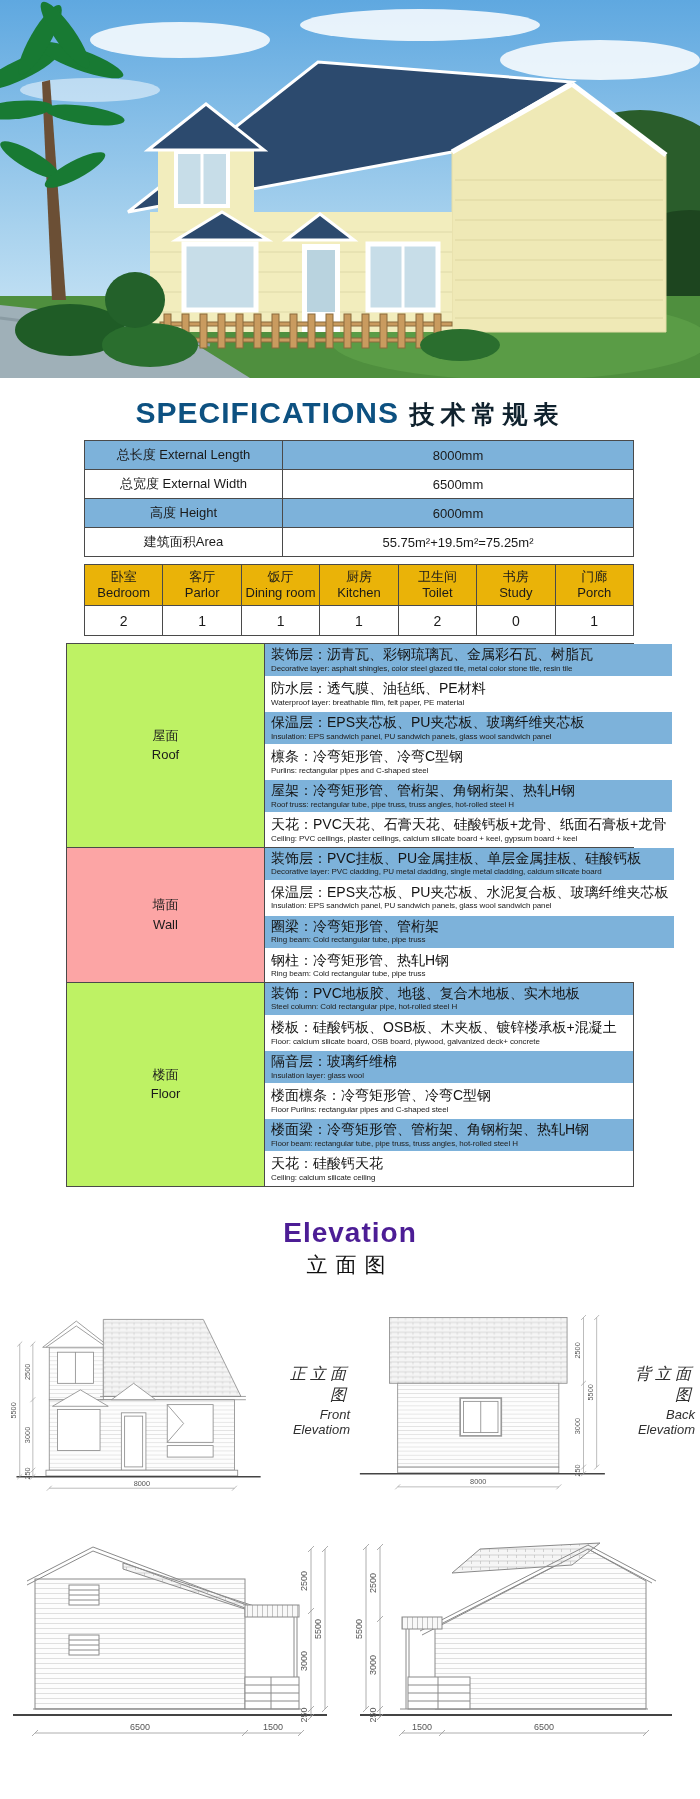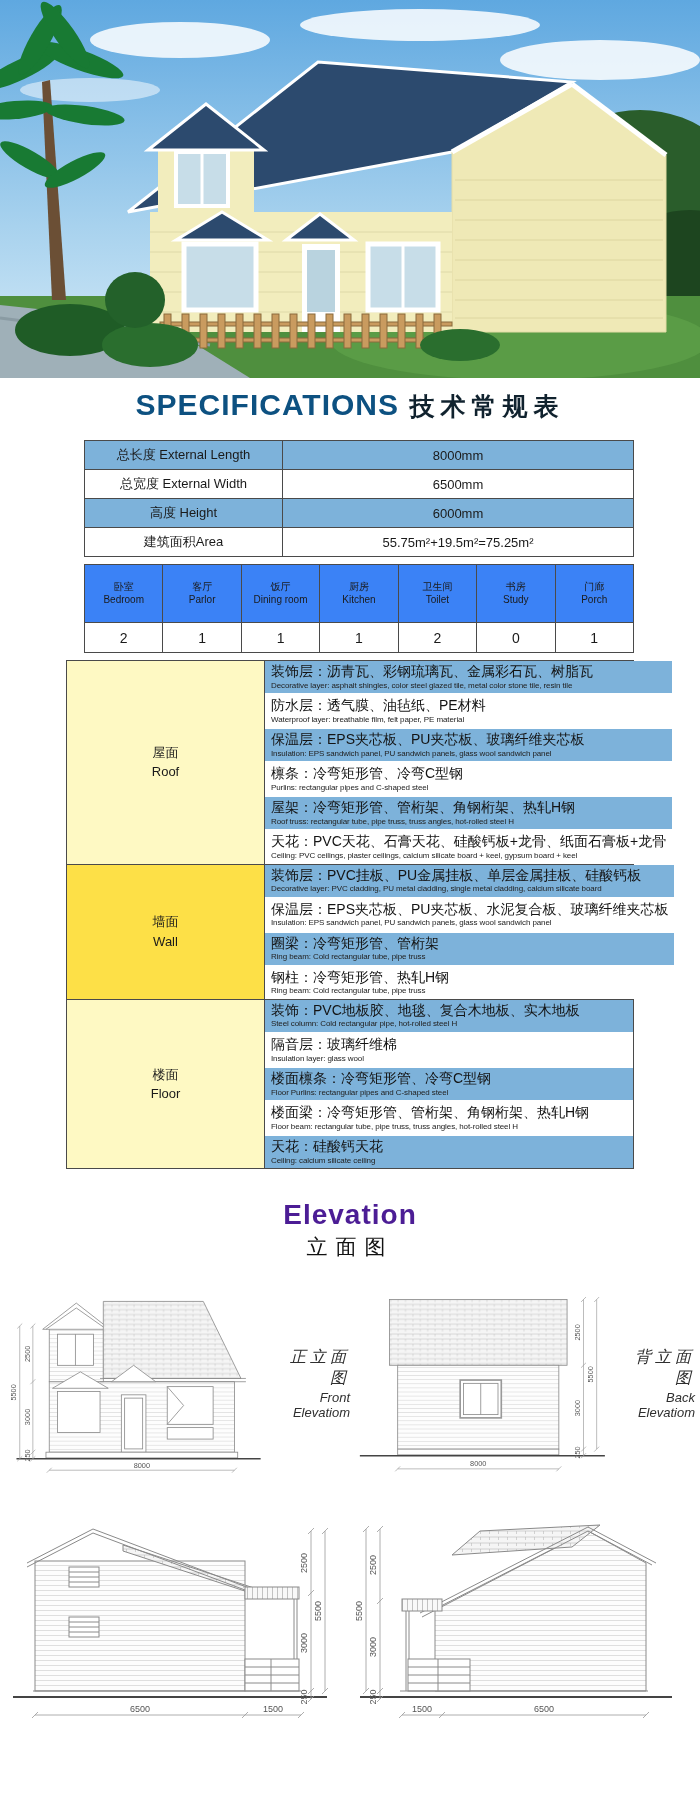--- a/index.html
+++ b/index.html
@@ -5,44 +5,44 @@
   * { box-sizing: border-box; margin: 0; padding: 0; }
   body {
     width: 700px; height: 1799px; overflow: hidden;
     background: #ffffff;
     font-family: "Liberation Sans", "DejaVu Sans", sans-serif;
     color: #1a1a1a;
   }
   
   .hero { width: 700px; height: 378px; display: block; }
   
-  .spec-title { text-align: center; padding-top: 10px; height: 56px; }
+  .spec-title { text-align: center; padding-top: 18px; height: 56px; }
   .spec-title .en { font-size: 30px; font-weight: bold; color: #0d5181; letter-spacing: 1px; }
   .spec-title .zh { font-size: 25px; font-weight: bold; color: #10222e; letter-spacing: 6px; margin-left: 6px; }
   .elev-title { text-align: center; margin-top: 30px; height: 62px; }
   .elev-title .en { font-size: 28px; font-weight: bold; color: #4c1d95; letter-spacing: 1px; display: block; }
   .elev-title .zh { font-size: 21px; color: #111; letter-spacing: 8px; display: block; margin-top: 2px; }
   
   .tblwrap { width: 568px; margin: 6px auto 0 auto; padding-left: 18px; }
   table { border-collapse: collapse; width: 100%; table-layout: fixed; }
   td, th { border: 1px solid #4a4a4a; font-weight: normal; }
   .spec-table td { height: 29px; font-size: 13px; text-align: center; vertical-align: middle; }
   .spec-table .lbl { width: 198px; }
   .spec-table tr:nth-child(odd) td { background: #7db2da; }
   .room-table { margin-top: 7px; }
-  .room-table th { height: 58px; font-size: 10px; background: #3b82f6; text-align: center; vertical-align: middle; line-height: 1.25; }
+  .room-table th { height: 41px; font-size: 13px; background: #eab308; text-align: center; vertical-align: middle; line-height: 1.25; }
   .room-table td { height: 30px; font-size: 14px; text-align: center; vertical-align: middle; background: #fff; }
   
   .mat { width: 568px; margin: 7px auto 0 auto; border: 1px solid #4a4a4a; }
   .mat-section { display: flex; border-bottom: 1px solid #4a4a4a; }
   .mat-section:last-child { border-bottom: none; }
   .mat-label { width: 198px; flex: 0 0 198px; display: flex; flex-direction: column; justify-content: center;
                align-items: center; border-right: 1px solid #4a4a4a; font-size: 13px; line-height: 1.5;
-               background: #fef9c3; }
-  .mat-section.alt .mat-label { background: #fde047; }
+               background: #bef264; }
+  .mat-section.alt .mat-label { background: #fca5a5; }
   .mat-rows { flex: 1; display: flex; flex-direction: column; }
   .mat-row { padding: 2px 6px 3px 6px; border-bottom: 2px solid #ffffff; min-height: 28px; }
   .mat-row:last-child { border-bottom: none; }
   .mat-row:nth-child(odd) { background: #7db2da; }
   .mat-row:nth-child(even) { background: #ffffff; }
   .mat-row .zh { font-size: 14px; color: #141414; line-height: 1.25; white-space: nowrap; overflow: hidden; }
   .mat-row .en { font-size: 8px; color: #222; letter-spacing: -0.1px; line-height: 1.2; white-space: nowrap; overflow: hidden; }
   
   .elev-grid { width: 690px; margin: 8px auto 0 auto; display: flex; flex-wrap: wrap; }
   .elev-cell { width: 345px; display: flex; flex-direction: row; align-items: center; }
@@ -293,20 +293,24 @@
     <div class="mat-label">
       <div>楼面</div>
         <div>Floor</div>
     </div>
     <div class="mat-rows">
       <div class="mat-row">
           <div class="zh">装饰：PVC地板胶、地毯、复合木地板、实木地板</div>
           <div class="en">Steel column: Cold rectangular pipe, hot-rolled steel H</div>
         </div>
       <div class="mat-row">
+          <div class="zh">楼板：硅酸钙板、OSB板、木夹板、镀锌楼承板+混凝土</div>
+          <div class="en">Floor: calcium silicate board, OSB board, plywood, galvanized deck+ concrete</div>
+        </div>
+      <div class="mat-row">
           <div class="zh">隔音层：玻璃纤维棉</div>
           <div class="en">Insulation layer: glass wool</div>
         </div>
       <div class="mat-row">
           <div class="zh">楼面檩条：冷弯矩形管、冷弯C型钢</div>
           <div class="en">Floor Purlins: rectangular pipes and C-shaped steel</div>
         </div>
       <div class="mat-row">
           <div class="zh">楼面梁：冷弯矩形管、管桁架、角钢桁架、热轧H钢</div>
           <div class="en">Floor beam: rectangular tube, pipe truss, truss angles, hot-rolled steel H</div>

